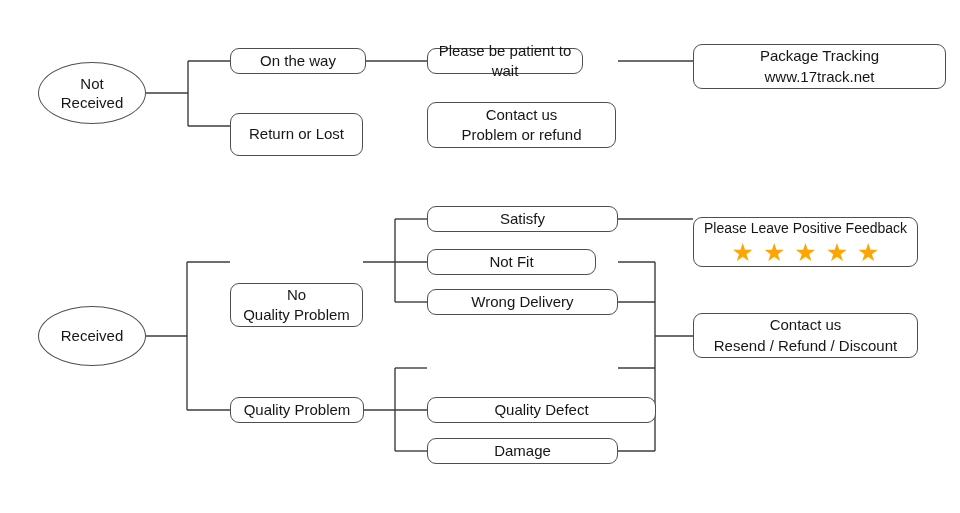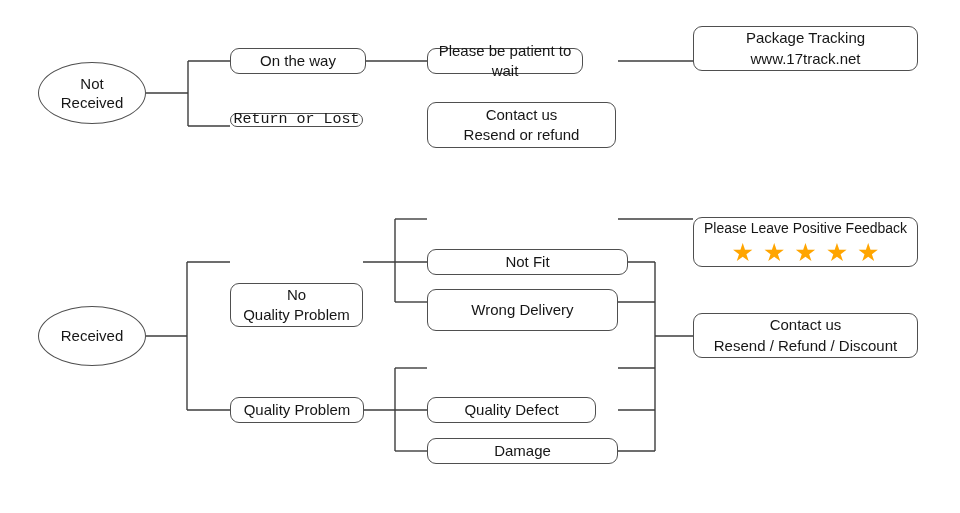--- a/index.html
+++ b/index.html
@@ -63,62 +63,65 @@
 
   <div class="node ellipse" style="left:38px;top:62px;width:108px;height:62px;">
     <span>Not</span>
     <span>Received</span>
   </div>
 
   <div class="node" style="left:230px;top:48px;width:136px;height:26px;">
     <span>On the way</span>
   </div>
 
-  <div class="node" style="left:230px;top:113px;width:133px;height:14px;font-family:Liberation Mono, monospace;">
+  <div class="node" style="left:230px;top:113px;width:133px;height:43px;">
     <span>Return or Lost</span>
   </div>
 
   <div class="node" style="left:427px;top:48px;width:156px;height:26px;border-radius:9px;">
     <span>Please be patient to wait</span>
   </div>
 
-  <div class="node multi" style="left:693px;top:26px;width:225px;height:45px;">
+  <div class="node multi" style="left:693px;top:44px;width:253px;height:45px;">
     <span>Package Tracking</span>
     <span>www.17track.net</span>
   </div>
 
   <div class="node multi" style="left:427px;top:102px;width:189px;height:46px;">
     <span>Contact us</span>
-    <span>Resend or refund</span>
+    <span>Problem or refund</span>
   </div>
 
   <div class="node ellipse" style="left:38px;top:306px;width:108px;height:60px;">
     <span>Received</span>
   </div>
 
   <div class="node multi" style="left:230px;top:240px;width:133px;height:44px;margin-top:43px;">
     <span>No</span>
     <span>Quality Problem</span>
   </div>
 
   <div class="node" style="left:230px;top:397px;width:134px;height:26px;">
     <span>Quality Problem</span>
   </div>
 
+  <div class="node" style="left:427px;top:206px;width:191px;height:26px;">
+    <span>Satisfy</span>
+  </div>
 
-  <div class="node" style="left:427px;top:249px;width:201px;height:26px;text-align:center;">
+  <div class="node" style="left:427px;top:249px;width:169px;height:26px;text-align:center;">
     <span>Not Fit</span>
   </div>
 
-  <div class="node" style="left:427px;top:289px;width:191px;height:42px;">
+  <div class="node" style="left:427px;top:289px;width:191px;height:26px;">
     <span>Wrong Delivery</span>
   </div>
 
 
-  <div class="node" style="left:427px;top:397px;width:169px;height:26px;">
+  <div class="node" style="left:427px;top:397px;width:229px;height:26px;">
     <span>Quality Defect</span>
   </div>
 
   <div class="node" style="left:427px;top:438px;width:191px;height:26px;align-items:center;">
     <span>Damage</span>
   </div>
 
   <div class="node multi feedback" style="left:693px;top:193px;width:225px;height:50px;margin-top:24px;">
     <span class="fb-label">Please Leave Positive Feedback</span>
     <span class="stars" style="color: rgb(255, 165, 0);">★★★★★</span>

